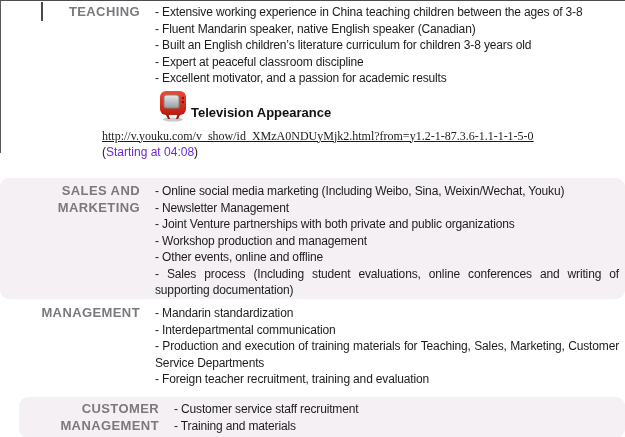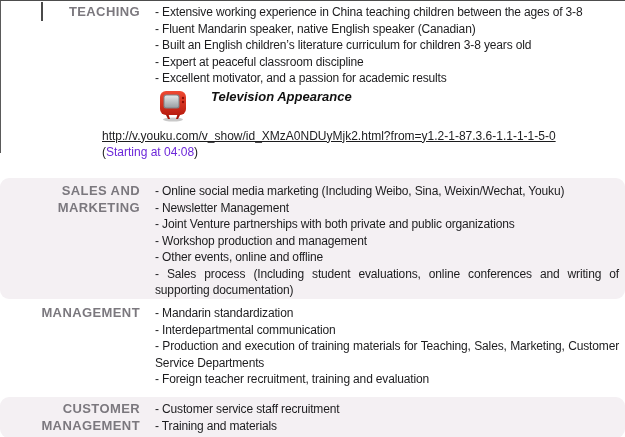--- a/index.html
+++ b/index.html
@@ -8,37 +8,37 @@
     background:#ffffff; box-sizing:border-box;
     border-top:1px solid #4d4d4d;
     font-family:"Liberation Sans", sans-serif;
     color:#1c1c1e;
   }
   .section { display:flex; box-sizing:border-box;border-radius:9px; }
   .section.band { background:#f4f0f3; }
   .sec-teaching  { height:177px; padding-top:3px; }
   .sec-sales     { height:121px; padding-top:5px; }
   .sec-mgmt      { height:98px;  padding-top:6px; }
-  .sec-customer  { height:41px;  padding-top:4px; }
+  .sec-customer  { height:41px;  padding-top:4px;margin-left:19px; }
 
   .label-col {
     flex:0 0 140px; width:140px; text-align:right;
     font-weight:bold; font-size:13px; line-height:16.5px;
     letter-spacing:0.4px; color:#7b787e; white-space:pre-line;
   }
   .content-col {
     flex:1; padding-left:15px; padding-right:6px;
     font-size:12px; line-height:16.5px; letter-spacing:-0.15px;
   }
   .item { text-align:justify; }
 
-  .media-head { display:flex; align-items:flex-start; gap:23px; margin-left:3px; margin-top:2px; height:33px;font-style:italic; }
+  .media-head { display:flex; align-items:flex-end; gap:3px; margin-left:3px; margin-top:2px; height:33px; }
   .media-title { font-weight:bold; font-size:13px; letter-spacing:0; color:#111; }
   .media-url-line { margin-left:-53px; margin-top:6px; letter-spacing:0; }
-  .media-url { color:#1c1c1e; text-decoration:underline; cursor:pointer; }
+  .media-url { color:#1c1c1e; text-decoration:underline; cursor:pointer;font-family:Liberation Serif, serif; }
   .media-start-line { margin-left:-53px; letter-spacing:0; }
   .red-text { color:#6d28d9; }
 
   .left-edge-line { position:absolute; left:0; top:0; width:1px; height:152px; background:#5a5a5a; }
   .text-cursor    { position:absolute; left:41px; top:1px; width:2px; height:19px; background:#4a4a4a; }
 
   .tv-icon { flex:0 0 30px; }
 </style>
 </head>
 <body>

